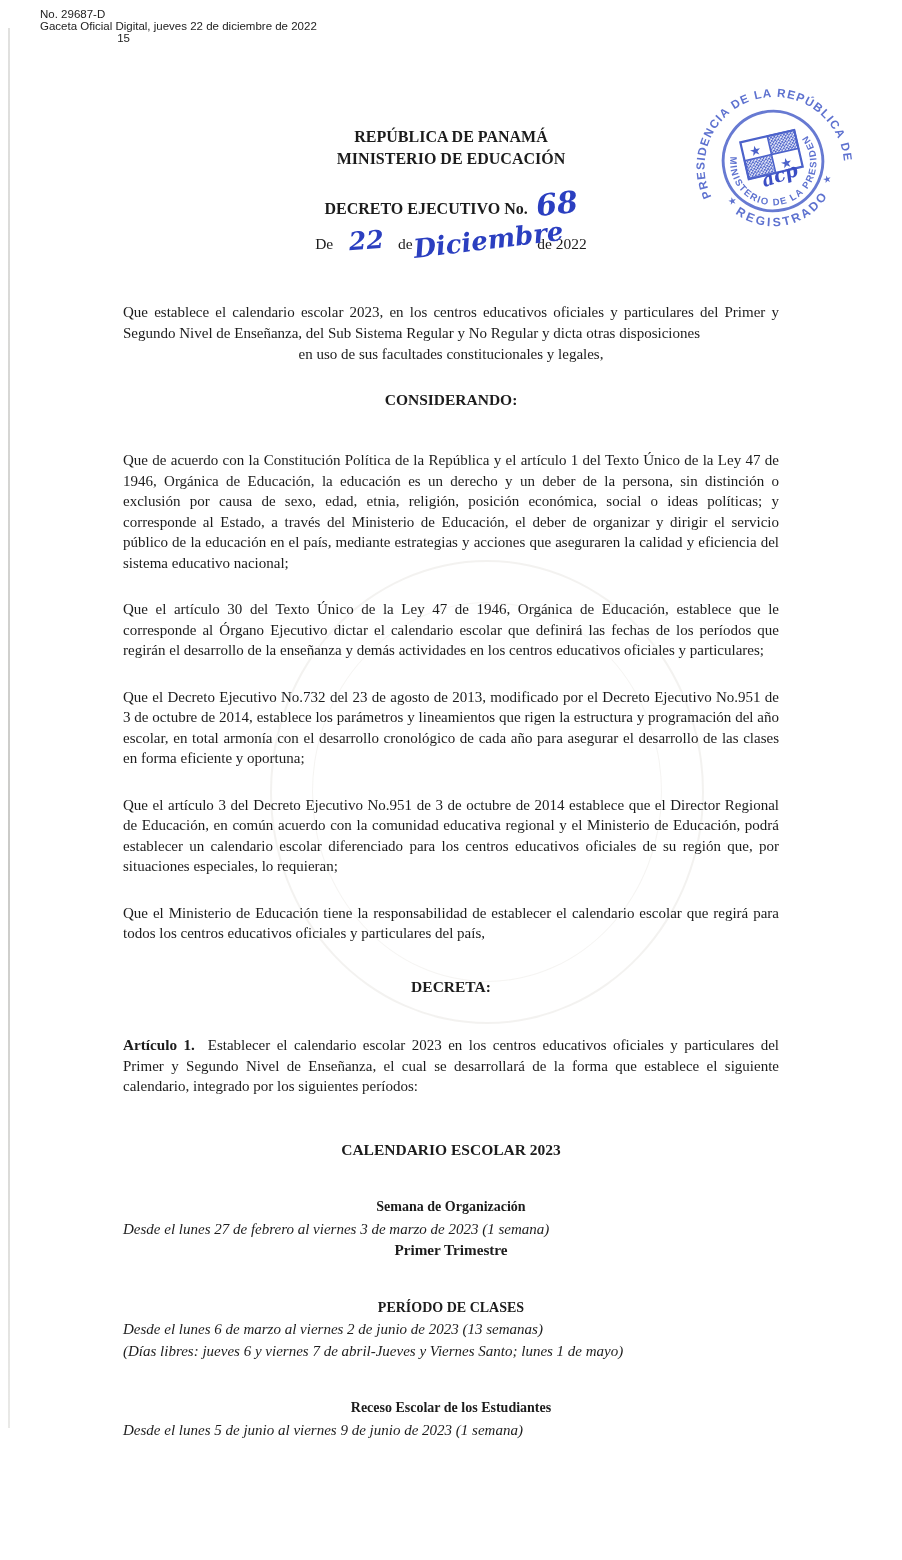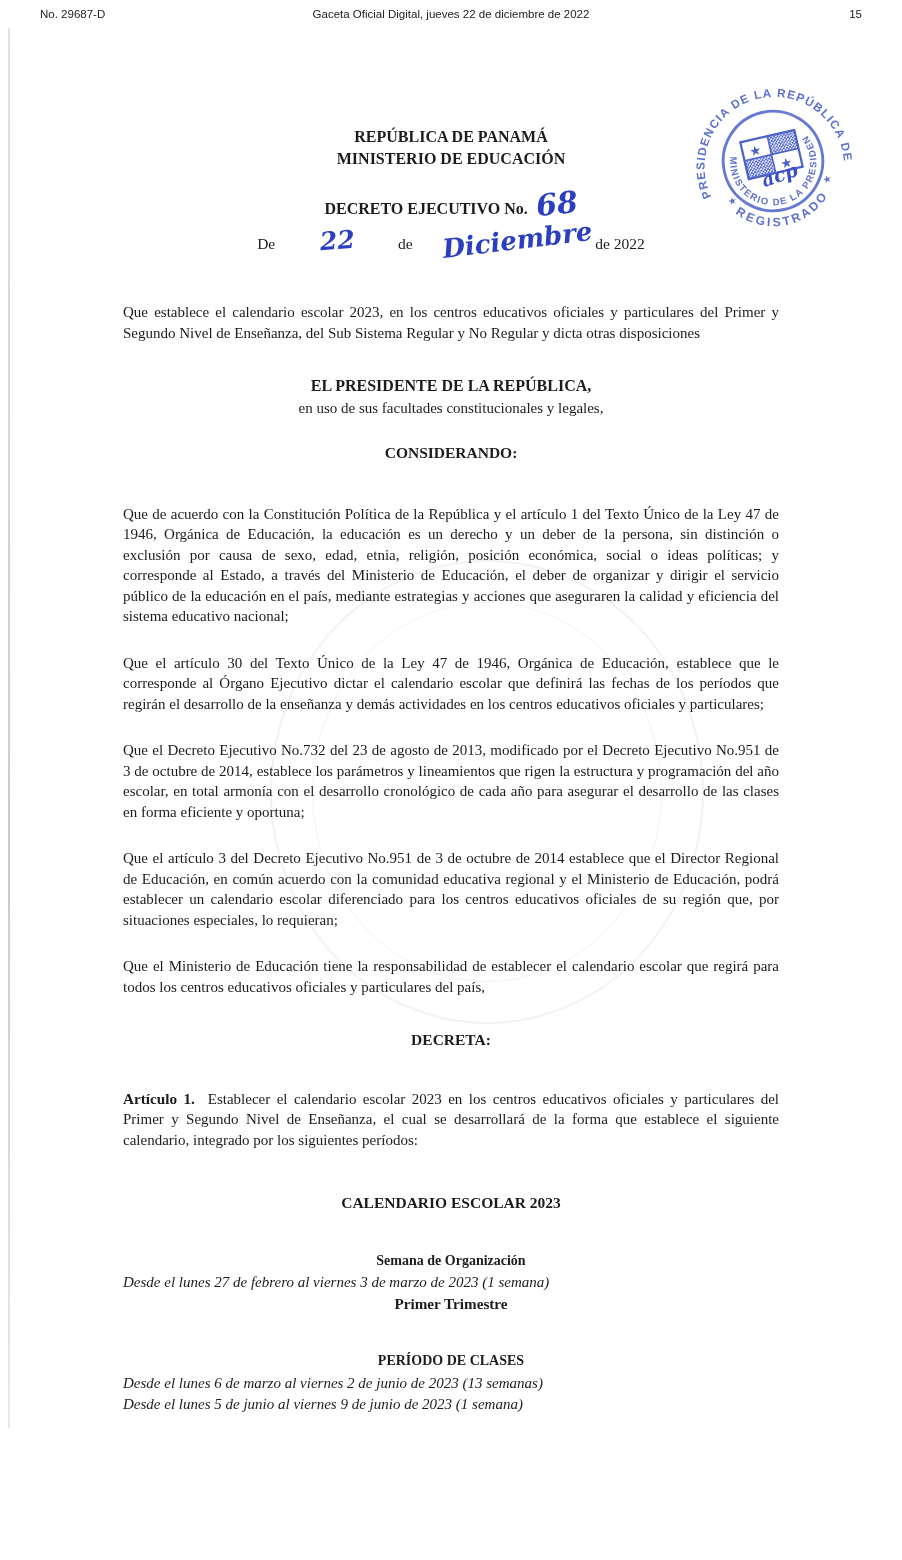--- a/index.html
+++ b/index.html
@@ -25,21 +25,21 @@
     pointer-events:none;
   }
   .watermark::before{
     content:"";position:absolute;left:40px;top:40px;right:40px;bottom:40px;
     border:1px solid rgba(190,184,170,.15);border-radius:50%;
   }
   .header{
     position:absolute;top:8px;left:40px;right:40px;
     display:flex;justify-content:space-between;align-items:baseline;
     font-family:"Liberation Sans", sans-serif;
-    font-size:11.5px;color:#222;
+    font-size:11.5px;color:#222;flex-direction:column;
   }
   .header .center{flex:1;text-align:center;}
   .header .right{width:90px;text-align:right;}
   .header .left{width:90px;text-align:left;}
 
   .stamp{
     position:absolute;left:690px;top:78px;width:166px;height:166px;
     transform:rotate(-13deg);
     opacity:.92;
   }
@@ -49,21 +49,21 @@
     font-size:15px;line-height:20.5px;
   }
   .title-block{text-align:center;font-weight:bold;font-size:16px;line-height:22px;font-family:Liberation Serif, serif;}
   .decree-line{
     text-align:center;font-weight:bold;font-size:16px;
     margin-top:24px;height:34px;
     display:flex;justify-content:center;align-items:baseline;
   }
   .date-line{
     text-align:center;font-size:15.5px;margin-top:2px;height:36px;
-    display:flex;justify-content:center;align-items:baseline;gap:29px;
+    display:flex;justify-content:center;align-items:baseline;
   }
   .hw{
     font-family:"DejaVu Serif", serif;
     font-style:italic;font-weight:bold;
     color:#2b3fc0;
   }
   .hw-number{font-size:30px;line-height:20px;margin-left:8px;transform:rotate(-6deg);display:inline-block;}
   .hw-day{font-size:25px;line-height:20px;margin:0 10px 0 12px;transform:rotate(-4deg);display:inline-block;}
   .hw-month{
     font-size:26px;line-height:20px;display:inline-block;
@@ -157,21 +157,20 @@
     <div class="date-line">
       <span class="printed">De</span>
       <span class="hw hw-day">22</span>
       <span class="printed">de</span>
       <span class="hw hw-month">Diciembre</span>
       <span class="printed">de 2022</span>
     </div>
 
     <p class="para intro">Que establece el calendario escolar 2023, en los centros educativos oficiales y particulares del Primer y Segundo Nivel de Enseñanza, del Sub Sistema Regular y No Regular y dicta otras disposiciones</p>
 
-    <p class="h-center presidente">EL PRESIDENTE DE LA REPÚBLICA,</p>
     <p class="facultades">en uso de sus facultades constitucionales y legales,</p>
 
     <p class="h-center considerando">CONSIDERANDO:</p>
 
     <p class="para p1">Que de acuerdo con la Constitución Política de la República y el artículo 1 del Texto Único de la Ley 47 de 1946, Orgánica de Educación, la educación es un derecho y un deber de la persona, sin distinción o exclusión por causa de sexo, edad, etnia, religión, posición económica, social o ideas políticas; y corresponde al Estado, a través del Ministerio de Educación, el deber de organizar y dirigir el servicio público de la educación en el país, mediante estrategias y acciones que aseguraren la calidad y eficiencia del sistema educativo nacional;</p>
     <p class="para">Que el artículo 30 del Texto Único de la Ley 47 de 1946, Orgánica de Educación, establece que le corresponde al Órgano Ejecutivo dictar el calendario escolar que definirá las fechas de los períodos que regirán el desarrollo de la enseñanza y demás actividades en los centros educativos oficiales y particulares;</p>
     <p class="para">Que el Decreto Ejecutivo No.732 del 23 de agosto de 2013, modificado por el Decreto Ejecutivo No.951 de 3 de octubre de 2014, establece los parámetros y lineamientos que rigen la estructura y programación del año escolar, en total armonía con el desarrollo cronológico de cada año para asegurar el desarrollo de las clases en forma eficiente y oportuna;</p>
     <p class="para">Que el artículo 3 del Decreto Ejecutivo No.951 de 3 de octubre de 2014 establece que el Director Regional de Educación, en común acuerdo con la comunidad educativa regional y el Ministerio de Educación, podrá establecer un calendario escolar diferenciado para los centros educativos oficiales de su región que, por situaciones especiales, lo requieran;</p>
     <p class="para p5">Que el Ministerio de Educación tiene la responsabilidad de establecer el calendario escolar que regirá para todos los centros educativos oficiales y particulares del país,</p>
 
@@ -180,17 +179,19 @@
     <p class="para articulo"><b>Artículo 1.</b>&nbsp;&nbsp;<span>Establecer el calendario escolar 2023 en los centros educativos oficiales y particulares del Primer y Segundo Nivel de Enseñanza, el cual se desarrollará de la forma que establece el siguiente calendario, integrado por los siguientes períodos:</span></p>
 
     <p class="h-center cal-title">CALENDARIO ESCOLAR 2023</p>
 
     <p class="h-center cal-head">Semana de Organización</p>
     <p class="cal-line">Desde el lunes 27 de febrero al viernes 3 de marzo de 2023 (1 semana)</p>
 
     <p class="h-center cal-sub">Primer Trimestre</p>
     <p class="h-center cal-head">PERÍODO DE CLASES</p>
     <p class="cal-line">Desde el lunes 6 de marzo al viernes 2 de junio de 2023 (13 semanas)</p>
+    <p class="cal-line">(Días libres: jueves 6 y viernes 7 de abril-Jueves y Viernes Santo; lunes 1 de mayo)</p>
 
+    <p class="h-center cal-head">Receso Escolar de los Estudiantes</p>
     <p class="cal-line">Desde el lunes 5 de junio al viernes 9 de junio de 2023 (1 semana)</p>
 
   </div>
 </div>
 
 </body></html>

